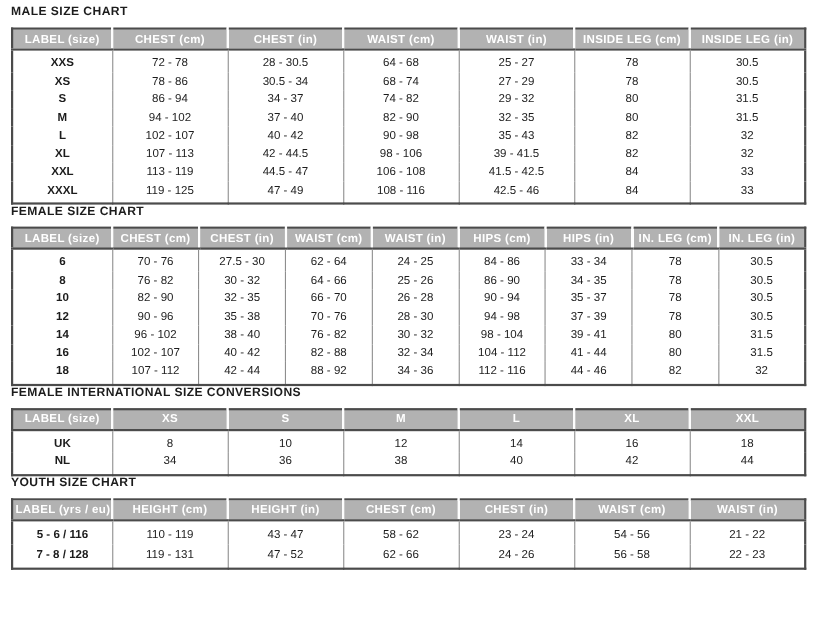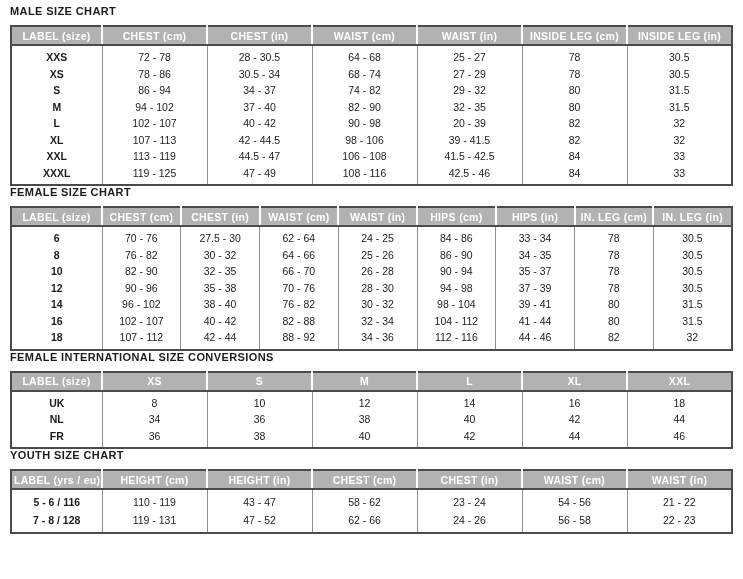--- a/index.html
+++ b/index.html
@@ -127,21 +127,21 @@
           <td>82 - 90</td>
           <td>32 - 35</td>
           <td>80</td>
           <td>31.5</td>
         </tr>
         <tr>
           <td>L</td>
           <td>102 - 107</td>
           <td>40 - 42</td>
           <td>90 - 98</td>
-          <td>20 - 39</td>
+          <td>35 - 43</td>
           <td>82</td>
           <td>32</td>
         </tr>
         <tr>
           <td>XL</td>
           <td>107 - 113</td>
           <td>42 - 44.5</td>
           <td>98 - 106</td>
           <td>39 - 41.5</td>
           <td>82</td>
@@ -313,29 +313,20 @@
         </tr>
         <tr>
           <td>NL</td>
           <td>34</td>
           <td>36</td>
           <td>38</td>
           <td>40</td>
           <td>42</td>
           <td>44</td>
         </tr>
-        <tr>
-          <td>FR</td>
-          <td>36</td>
-          <td>38</td>
-          <td>40</td>
-          <td>42</td>
-          <td>44</td>
-          <td>46</td>
-        </tr>
       </tbody>
     </table>
 </div>
 
 <div class="section youth">
   <h2 class="section-title">YOUTH SIZE CHART</h2>
   <table class="size-table">
       <colgroup>
         <col class="label-col">
         <col>

